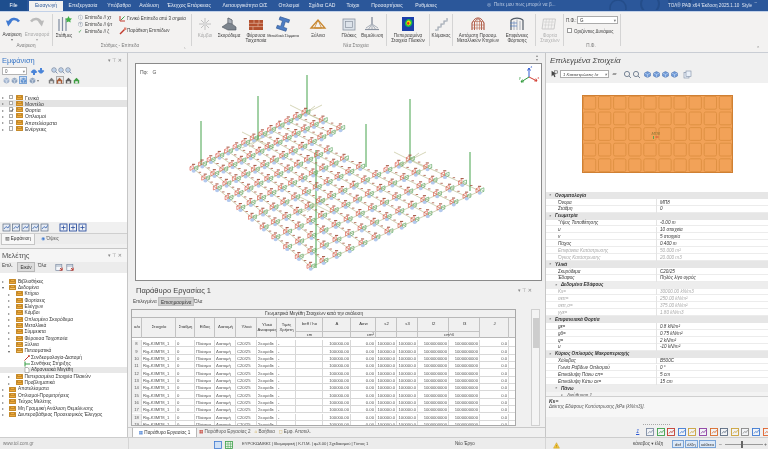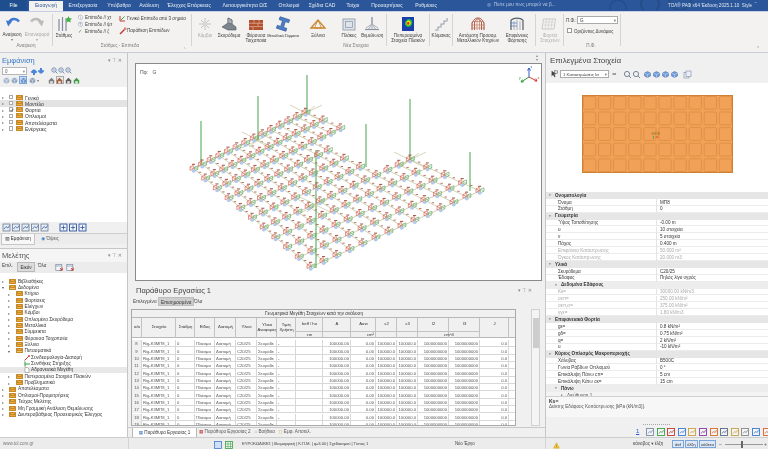--- a/index.html
+++ b/index.html
@@ -1002,21 +1002,21 @@
       </div>
 <div class="ab" style="left:403px;top:27px;width:9px;height:117px;background:#f4f4f4;border:0.7px solid #d0d0d0;">
         <div class="ab" style="left:1px;top:8px;width:6px;height:30px;background:#cdcdcd;"></div>
       </div>
 </div>
 <div class="ab" style="left:0px;top:374px;width:417px;height:10px;background:#f0f0f0;border-top:0.7px solid #c9c9c9;">
 <div class="ab" style="left:4px;top:0;width:65px;height:10px;background:#fff;border:0.7px solid #b8b8b8;border-top:none;font-size:4.6px;color:#333;text-align:center;line-height:9px;"><span style="color:#3f7ad2">▦</span> Παράθυρο Εργασίας 1</div>
 <div class="ab" style="left:71px;top:1px;font-size:4.6px;color:#555;"><span style="color:#c23b2e">▦</span> Παράθυρο Εργασίας 2&nbsp;&nbsp;&nbsp;<span style="color:#caa23a">⌂</span> Βοήθεια&nbsp;&nbsp;&nbsp;<span style="color:#caa23a">◻</span> Εμφ. Αποτελ.</div>
 </div>
 </div>
-<div class="ab" style="left:545px;top:53px;width:223px;height:396px;background:#f0f0f0;border-left:1px solid #c6c6c6;">
+<div class="ab" style="left:545px;top:53px;width:223px;height:396px;background:#f0f0f0;border-left:1px solid #c6c6c6;font-style:italic;">
 <div class="ab" style="left:4px;top:3px;font-size:8px;color:#444;">Επιλεγμένα Στοιχεία</div>
 <svg class="ab" style="left:4px;top:17px" width="8" height="8" viewBox="0 0 10 10">
       <path d="M2,1 L2,8 L4,6 L5.5,9 L7,8 L5.5,5.5 L8,5 Z" fill="#444"></path>
       <rect x="5.5" y="1" width="4" height="3" fill="none" stroke="#666" stroke-width="0.8"></rect>
     </svg>
 <div class="ab" style="left:14px;top:16.5px;width:49px;height:8.5px;background:#fff;border:0.7px solid #ababab;font-size:4.3px;color:#444;line-height:8px;padding-left:2px;">1 Καταστρώσεις Ισ<span style="position:absolute;right:1px;color:#777;">▾</span></div>
 <div class="ab" style="left:66px;top:17px;font-size:5px;color:#555;">⚌</div>
 <svg class="ab" style="left:77.0px;top:16.5px" width="9" height="9" viewBox="0 0 9 9">
       <circle cx="4" cy="4" r="2.6" fill="none" stroke="#5b6b80" stroke-width="0.8"></circle>
       <line x1="6" y1="6" x2="8" y2="8" stroke="#5b6b80" stroke-width="0.8"></line>

